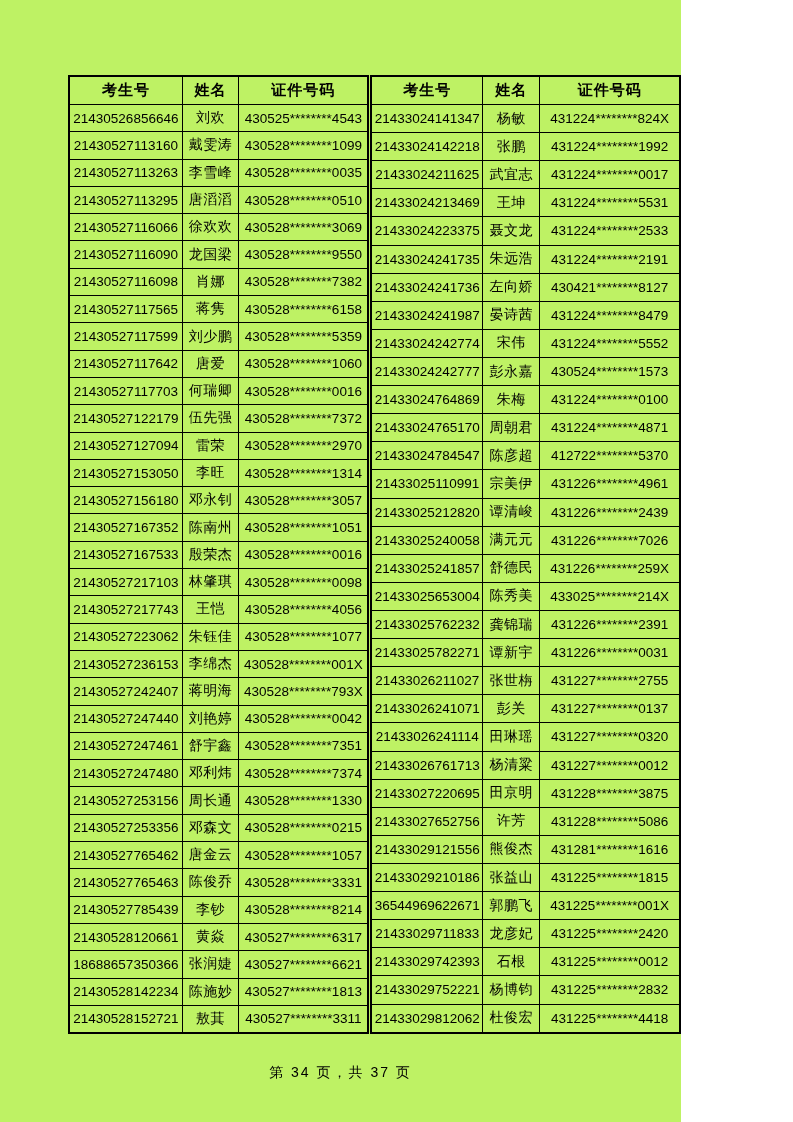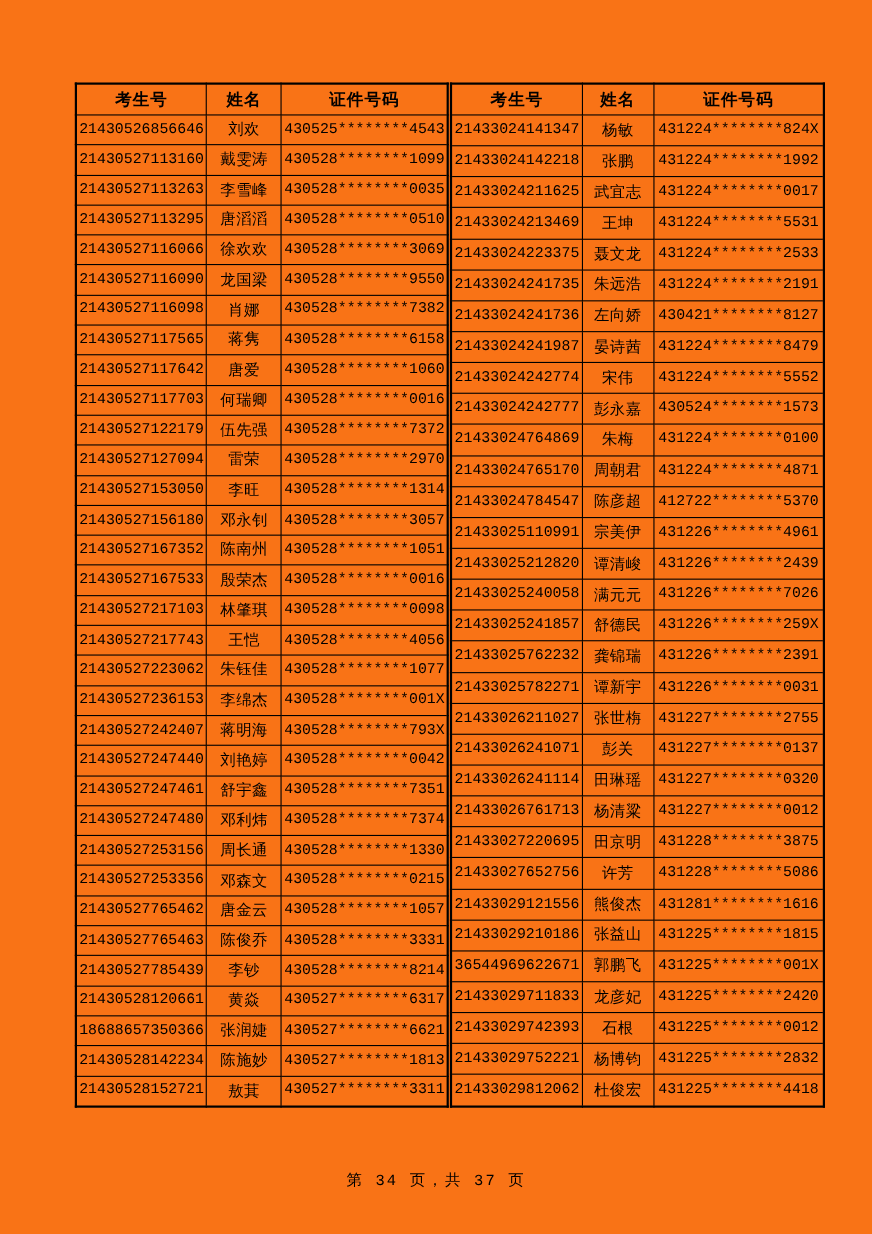--- a/index.html
+++ b/index.html
@@ -2,24 +2,24 @@
 <html><head>
 <meta charset="utf-8">
 <style>
   html, body {
     margin: 0;
     padding: 0;
     background: #ffffff;
   }
   .page {
     position: relative;
-    width: 793px;
+    width: 681px;
     height: 1122px;
-    background: #f97316;
-    font-family: Liberation Mono, monospace;
+    background: #bef264;
+    font-family: Liberation Sans, sans-serif;
     color: #000000;
     overflow: hidden;
   }
   .tables-wrap {
     position: absolute;
     left: 68px;
     top: 75px;
     display: flex;
     gap: 1px;
   }
@@ -120,20 +120,25 @@
             <td class="num-cell">21430527116098</td>
             <td class="name-cell">肖娜</td>
             <td class="id-cell">430528********7382</td>
           </tr>
           <tr>
             <td class="num-cell">21430527117565</td>
             <td class="name-cell">蒋隽</td>
             <td class="id-cell">430528********6158</td>
           </tr>
           <tr>
+            <td class="num-cell">21430527117599</td>
+            <td class="name-cell">刘少鹏</td>
+            <td class="id-cell">430528********5359</td>
+          </tr>
+          <tr>
             <td class="num-cell">21430527117642</td>
             <td class="name-cell">唐爱</td>
             <td class="id-cell">430528********1060</td>
           </tr>
           <tr>
             <td class="num-cell">21430527117703</td>
             <td class="name-cell">何瑞卿</td>
             <td class="id-cell">430528********0016</td>
           </tr>
           <tr>
@@ -347,20 +352,25 @@
             <td class="num-cell">21433025240058</td>
             <td class="name-cell">满元元</td>
             <td class="id-cell">431226********7026</td>
           </tr>
           <tr>
             <td class="num-cell">21433025241857</td>
             <td class="name-cell">舒德民</td>
             <td class="id-cell">431226********259X</td>
           </tr>
           <tr>
+            <td class="num-cell">21433025653004</td>
+            <td class="name-cell">陈秀美</td>
+            <td class="id-cell">433025********214X</td>
+          </tr>
+          <tr>
             <td class="num-cell">21433025762232</td>
             <td class="name-cell">龚锦瑞</td>
             <td class="id-cell">431226********2391</td>
           </tr>
           <tr>
             <td class="num-cell">21433025782271</td>
             <td class="name-cell">谭新宇</td>
             <td class="id-cell">431226********0031</td>
           </tr>
           <tr>

